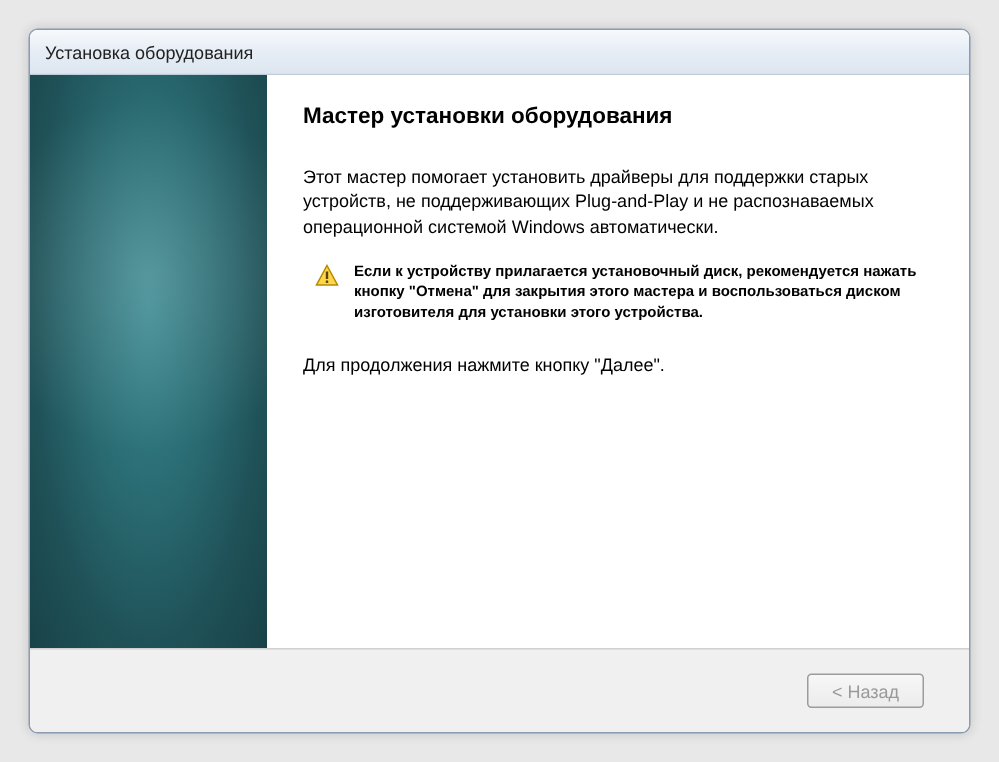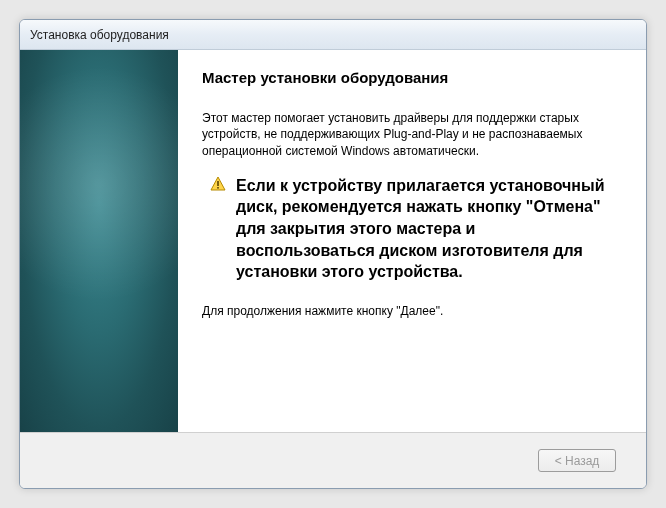--- a/index.html
+++ b/index.html
@@ -55,21 +55,21 @@
     }
     .para { margin-bottom: 16px; font-size: 12px; }
     .warn-row {
       display: flex; align-items: flex-start;
       margin: 8px 0 20px 8px;
     }
     .warn-icon {
       width: 16px; height: 16px; flex: none;
       margin-right: 10px; margin-top: 1px;
     }
-    .warn-text { font-weight: bold; font-size: 16px; }
+    .warn-text { font-weight: bold; font-size: 10px; }
     .footer {
       height: 56px;
       border-top: 1px solid #d0d0d0;
       background: #f0f0f0;
       display: flex; align-items: center; justify-content: flex-end;
       padding: 0 16px; gap: 8px;
     }
     .btn {
       min-width: 78px; height: 23px;
       padding: 0 10px;

